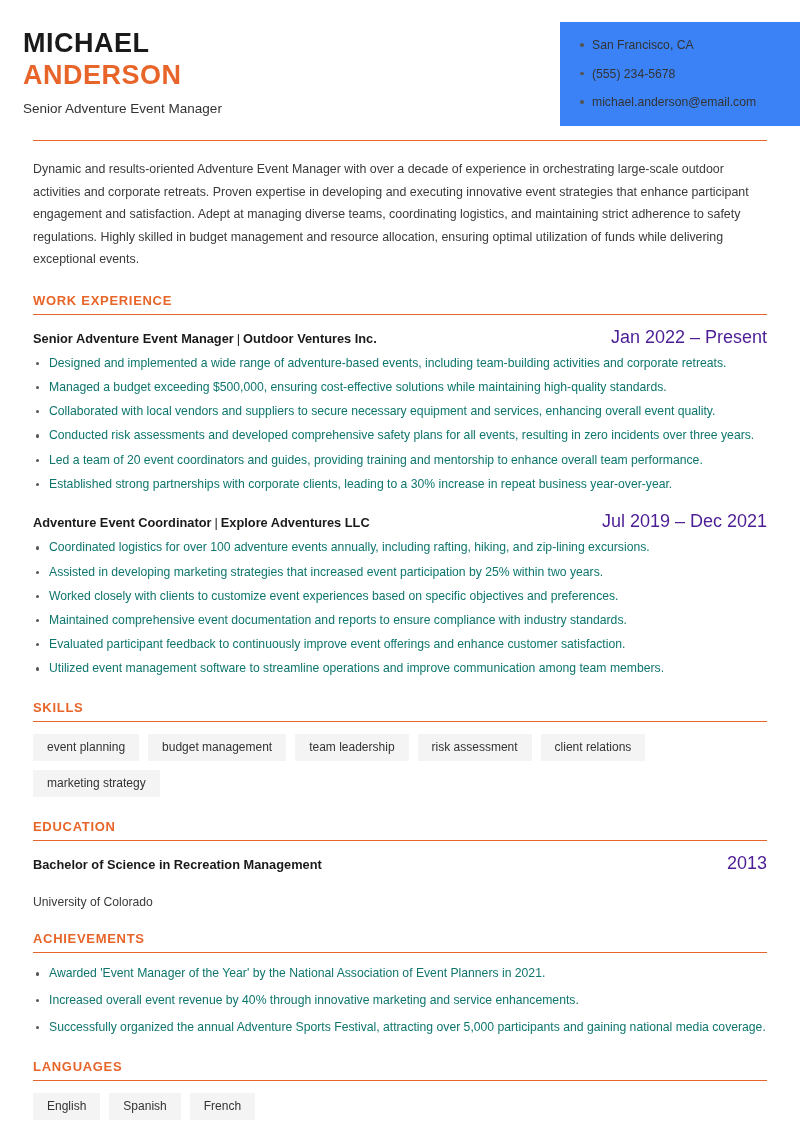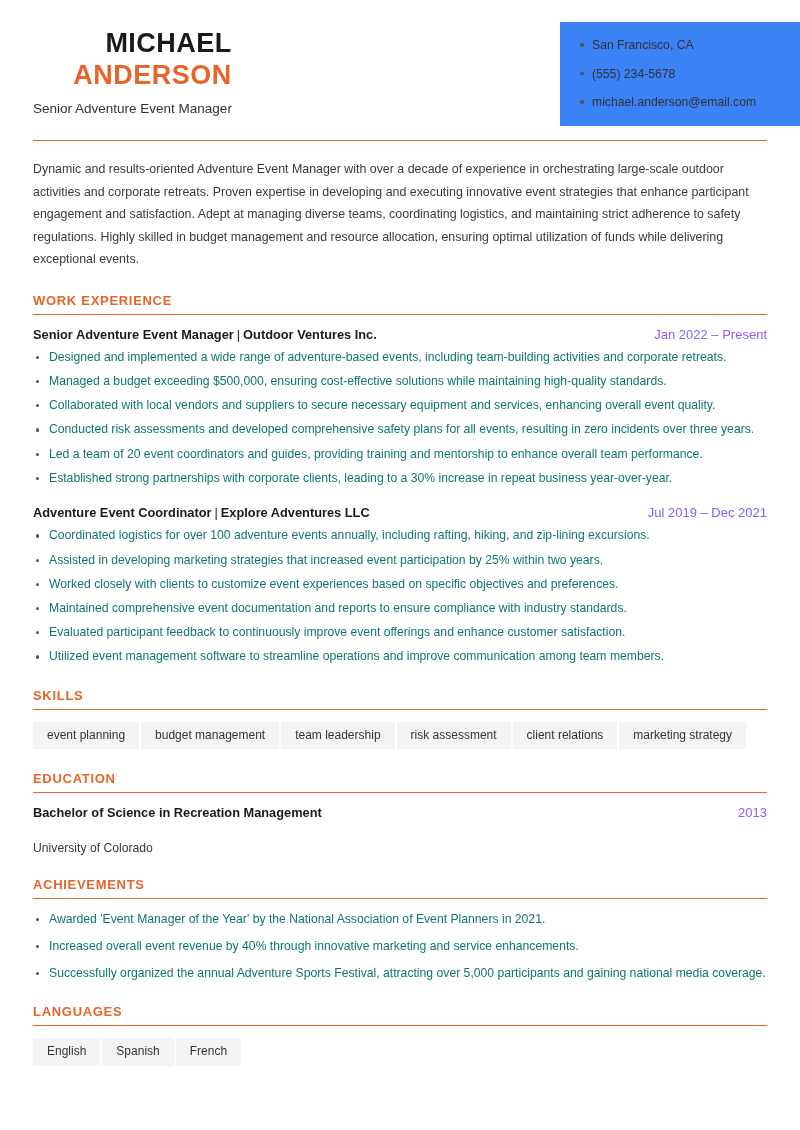--- a/index.html
+++ b/index.html
@@ -24,23 +24,22 @@
   }
 
   
   .header {
     display: flex;
     align-items: flex-start;
     justify-content: space-between;
     padding: 22px 0 0 0;
   }
   .header-left {
-    padding-left: 33px;
+    padding-left: 23px;
     padding-top: 6px;
-    text-align: right;
   }
   .name-first {
     font-size: 27px;
     font-weight: bold;
     letter-spacing: 0.5px;
     color: #1a1a1a;
     line-height: 1.18;
   }
   .name-last {
     font-size: 27px;
@@ -121,22 +120,22 @@
     font-size: 12.8px;
     font-weight: bold;
     color: #1a1a1a;
   }
   .entry-sep {
     font-weight: normal;
     color: #1a1a1a;
     padding: 0 3px;
   }
   .entry-date {
-    font-size: 13px;
-    color: #8b5cf6;
+    font-size: 18px;
+    color: #4c1d95;
     white-space: nowrap;
     padding-left: 12px;
   }
   ul.bullets {
     list-style: none;
     margin: 7px 0 0 0;
     padding: 0;
   }
   ul.bullets li {
     position: relative;
@@ -154,21 +153,21 @@
     top: 7px;
     width: 3.2px;
     height: 3.2px;
     background: #555;
     border-radius: 50%;
   }
 
   .chips {
     display: flex;
     flex-wrap: wrap;
-    gap: 2px;
+    gap: 9px;
     margin-top: 2px;
   }
   .chip {
     background: #f4f4f4;
     color: #333333;
     font-size: 12px;
     padding: 7px 14px;
     line-height: 1.1;
     white-space: nowrap;
   }

